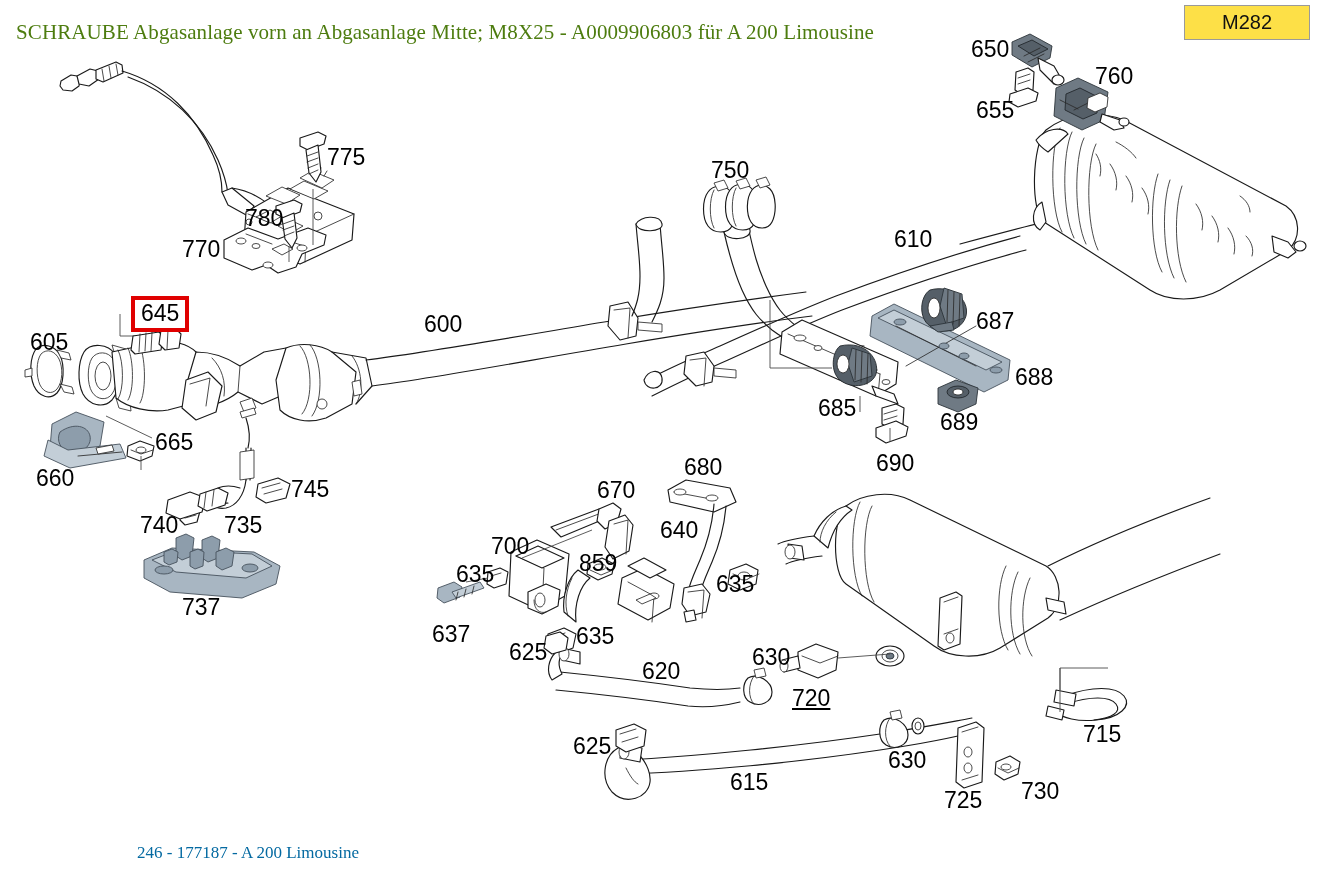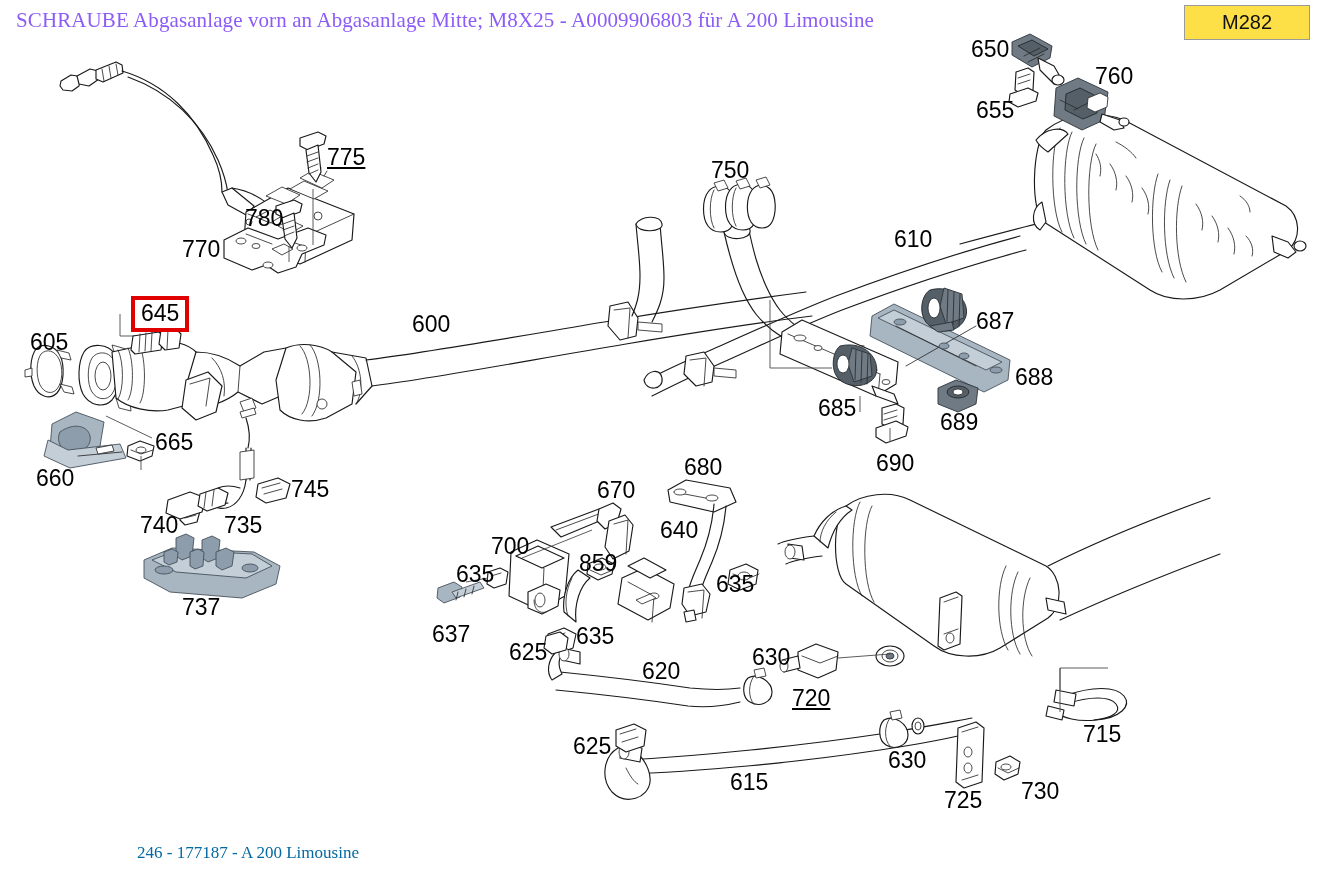--- a/index.html
+++ b/index.html
@@ -3,22 +3,22 @@
 <meta charset="utf-8">
 <title>Parts Diagram</title>
 <style>
   html,body{margin:0;padding:0;background:#ffffff;}
   body{width:1326px;height:881px;position:relative;overflow:hidden;
        font-family:"Liberation Sans",sans-serif;}
 
   #page{position:absolute;left:0;top:0;width:1326px;height:881px;background:#fff;}
 
   
-  .title{position:absolute;left:16px;top:8px;font-family:"Liberation Serif",serif;
-         font-size:21px;color:#8b5cf6;white-space:nowrap;letter-spacing:.1px;}
+  .title{position:absolute;left:16px;top:20px;font-family:"Liberation Serif",serif;
+         font-size:21px;color:#4d7c0f;white-space:nowrap;letter-spacing:.1px;}
   .engine-badge{position:absolute;left:1184px;top:5px;width:124px;height:33px;
          border:1px solid #9a9a9a;background:#fde047;display:flex;align-items:center;
          justify-content:center;font-size:20px;color:#111;}
   .footer{position:absolute;left:137px;top:843px;font-family:"Liberation Serif",serif;
          font-size:17px;color:#0369a1;}
 
   
   .lbl{position:absolute;font-size:23px;color:#000;line-height:1;white-space:nowrap;}
   .lbl.hl{background:#fff;border:4px solid #e00000;padding:1px 6px 3px 6px;
           font-size:23px;line-height:1.05;}
@@ -435,33 +435,33 @@
 
       <path class="wht" d="M996 762 l14 -6 10 6 -2 12 -14 6 -9 -6z"></path>
       <ellipse class="wht-t" cx="1006" cy="767" rx="5" ry="3"></ellipse>
       <path class="ln-t" d="M998 768 l10 5 11 -5"></path>
 
       <path class="lead" d="M1060 668 L1060 712"></path>
     </g>
 
   </svg>
 
-  <div class="lbl" style="left:327px;top:146px;text-decoration:underline;">775</div>
+  <div class="lbl" style="left:327px;top:146px;">775</div>
   <div class="lbl" style="left:245px;top:207px;">780</div>
   <div class="lbl" style="left:182px;top:238px;">770</div>
   <div class="lbl" style="left:711px;top:159px;">750</div>
   <div class="lbl" style="left:971px;top:38px;">650</div>
   <div class="lbl" style="left:1095px;top:65px;">760</div>
   <div class="lbl" style="left:976px;top:99px;">655</div>
   <div class="lbl" style="left:894px;top:228px;">610</div>
 
   <div class="lbl hl" style="left:131px;top:296px;">645</div>
 
   <div class="lbl" style="left:30px;top:331px;">605</div>
-  <div class="lbl" style="left:412px;top:313px;">600</div>
+  <div class="lbl" style="left:424px;top:313px;">600</div>
   <div class="lbl" style="left:976px;top:310px;">687</div>
   <div class="lbl" style="left:1015px;top:366px;">688</div>
   <div class="lbl" style="left:940px;top:411px;">689</div>
   <div class="lbl" style="left:818px;top:397px;">685</div>
   <div class="lbl" style="left:876px;top:452px;">690</div>
   <div class="lbl" style="left:155px;top:431px;">665</div>
   <div class="lbl" style="left:36px;top:467px;">660</div>
   <div class="lbl" style="left:291px;top:478px;">745</div>
   <div class="lbl" style="left:140px;top:514px;">740</div>
   <div class="lbl" style="left:224px;top:514px;">735</div>

